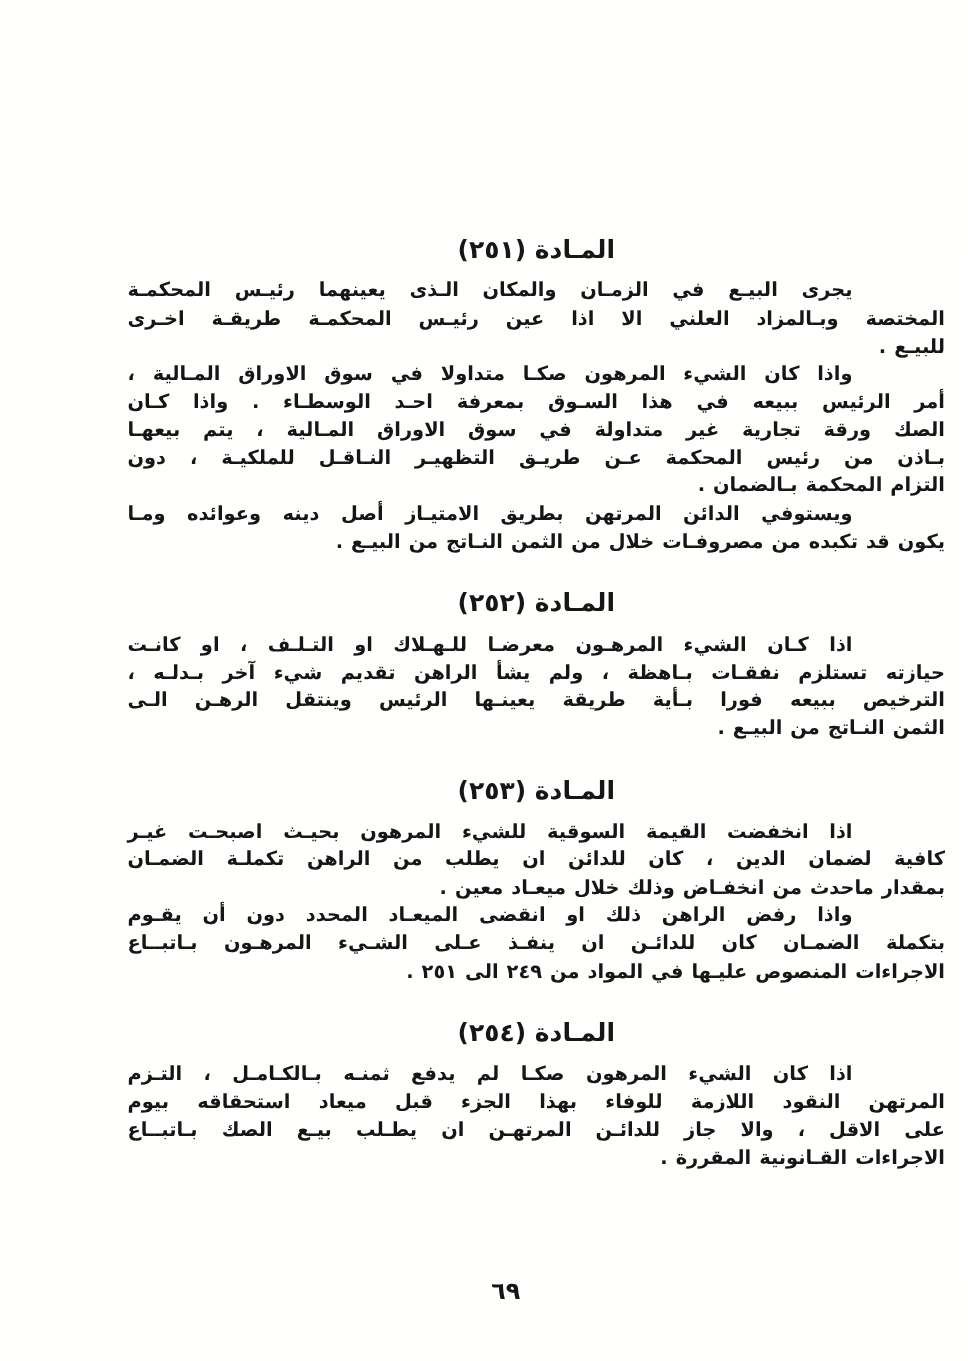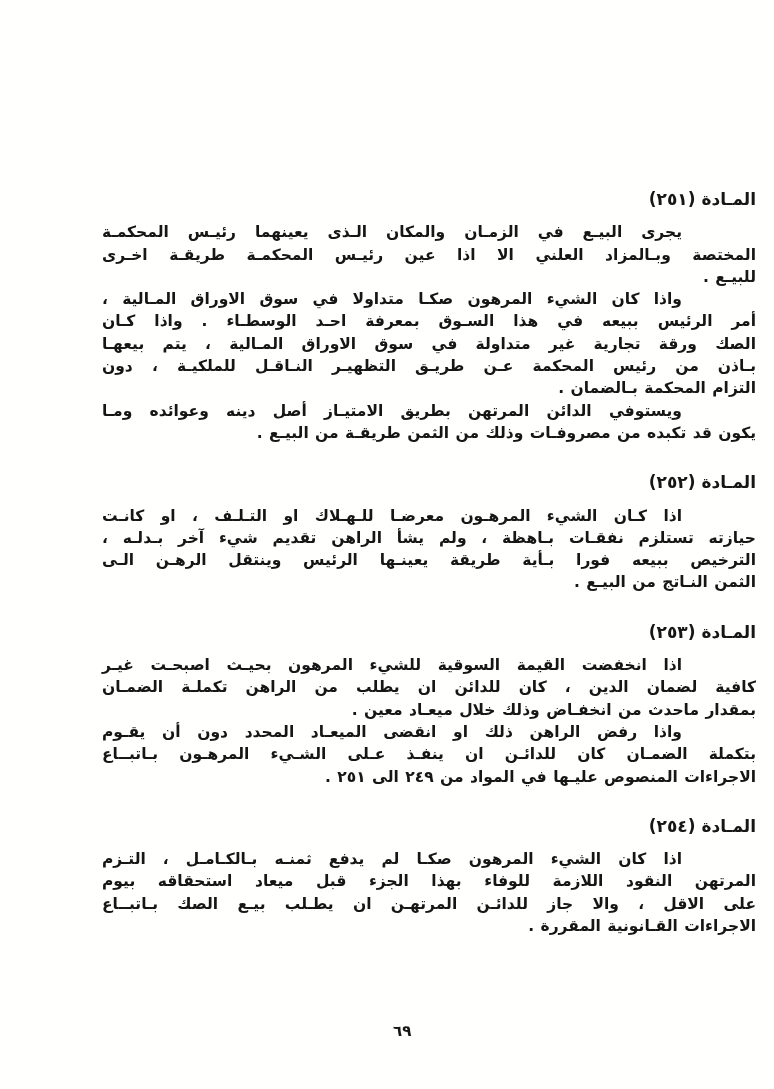--- a/index.html
+++ b/index.html
@@ -22,41 +22,42 @@
     left: 102px;
     width: 654px;
     direction: rtl;
     font-weight: 700;
     font-size: 15.5px;
     line-height: 22.3px;
     -webkit-font-smoothing: antialiased;
   }
   .article { margin: 0; }
   .article-heading {
-    font-size: 17px;
+    text-align: center;
+    font-size: 20px;
     font-weight: 700;
     margin: 27px 0 11px 0;
     letter-spacing: 0.5px;
   }
   .article:first-child .article-heading { margin-top: 0; }
   .para { margin: 0; }
   .line {
     text-align: justify;
     text-align-last: justify;
     word-spacing: 1px;
   }
   .line.first { padding-right: 74px; }
   .line.last { text-align-last: right; }
   .page-number {
     position: absolute;
     top: 1022px;
     left: 393px;
     direction: rtl;
     font-weight: 700;
-    font-size: 15px;
+    font-size: 19px;
     color: #161616;
   }
 </style>
 </head>
 <body>
 
 <div class="page">
   <div class="text-block">
 
     <div class="article">
@@ -68,21 +69,21 @@
       </div>
       <div class="para">
         <div class="line first">واذا كان الشيء المرهون صكـا متداولا في سوق الاوراق المـالية ،</div>
         <div class="line">أمر الرئيس ببيعه في هذا السـوق بمعرفة احـد الوسطـاء . واذا كـان</div>
         <div class="line">الصك ورقة تجارية غير متداولة في سوق الاوراق المـالية ، يتم بيعهـا</div>
         <div class="line">بـاذن من رئيس المحكمة عـن طريـق التظهيـر النـاقـل للملكيـة ، دون</div>
         <div class="line last">التزام المحكمة بـالضمان .</div>
       </div>
       <div class="para">
         <div class="line first">ويستوفي الدائن المرتهن بطريق الامتيـاز أصل دينه وعوائده ومـا</div>
-        <div class="line last">يكون قد تكبده من مصروفـات وذلك من الثمن طريقـة من البيـع .</div>
+        <div class="line last">يكون قد تكبده من مصروفـات خلال من الثمن النـاتج من البيـع .</div>
       </div>
     </div>
 
     <div class="article">
       <div class="article-heading">المـادة (٢٥٢)</div>
       <div class="para">
         <div class="line first">اذا كـان الشيء المرهـون معرضـا للـهـلاك او التـلـف ، او كانـت</div>
         <div class="line">حيازته تستلزم نفقـات بـاهظة ، ولم يشأ الراهن تقديم شيء آخر بـدلـه ،</div>
         <div class="line">الترخيص ببيعه فورا بـأية طريقة يعينـها الرئيس وينتقل الرهـن الـى</div>
         <div class="line last">الثمن النـاتج من البيـع .</div>

